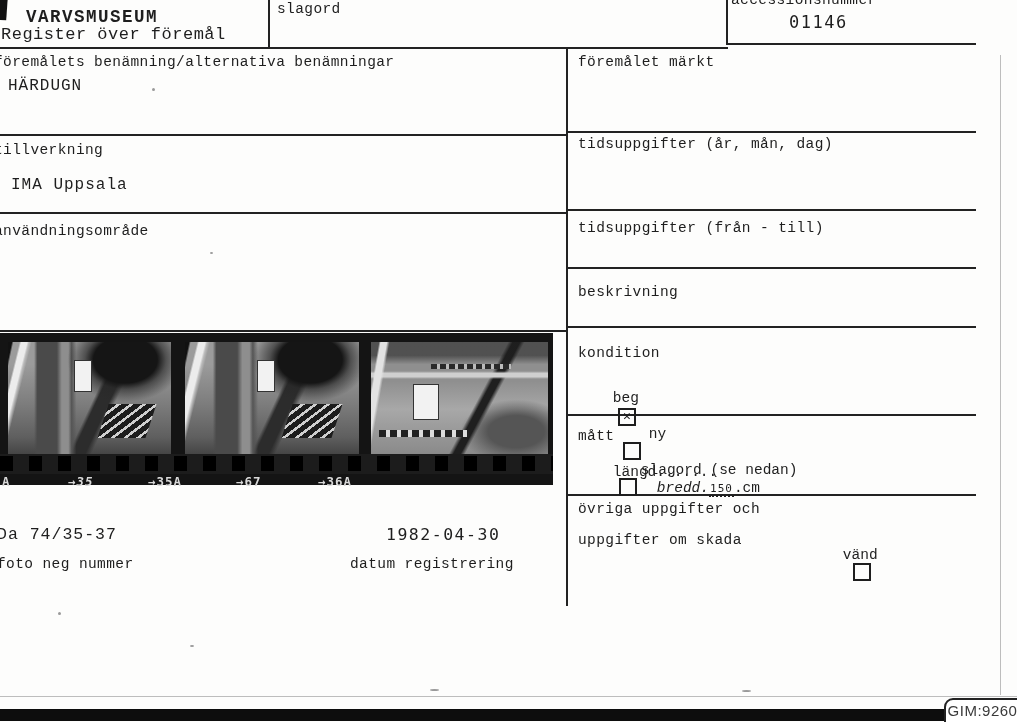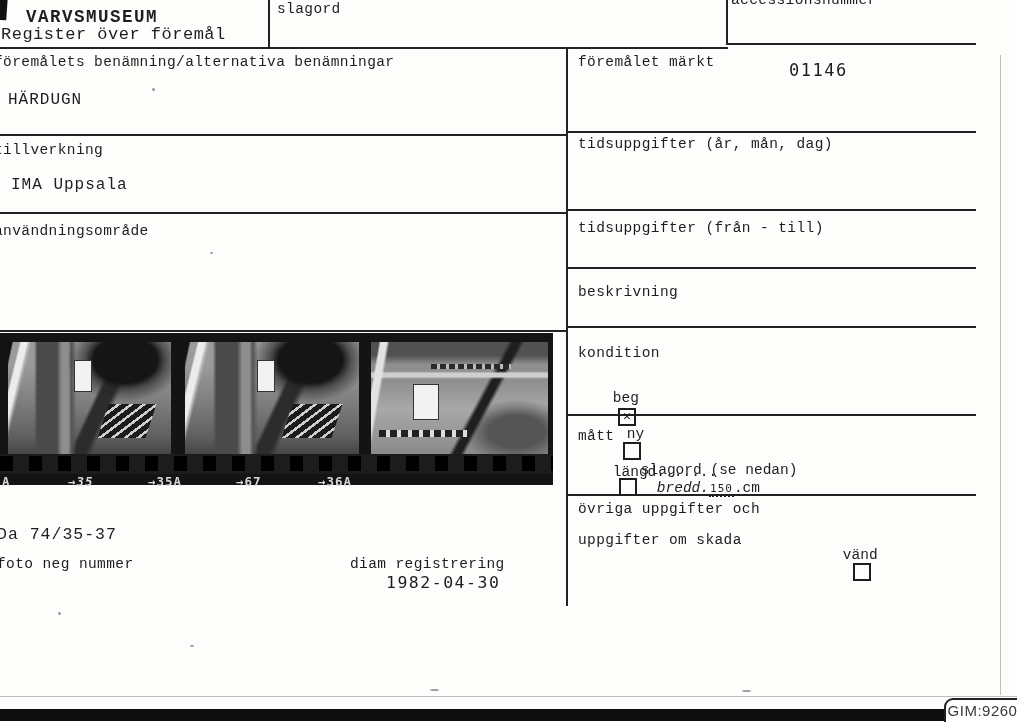--- a/index.html
+++ b/index.html
@@ -8,21 +8,21 @@
     background:#fdfdfc; color:#1e1e1e;
     font-family:"Liberation Mono","DejaVu Sans Mono",monospace;
   }
   
   .hline{position:absolute;height:2px;background:#222;}
   .vline{position:absolute;width:2px;background:#222;}
   .faint{background:#bdbdbd;}
   
   .lbl{position:absolute;font-size:14.5px;letter-spacing:.4px;white-space:pre;}
   .val{position:absolute;font-size:16px;letter-spacing:1px;white-space:pre;}
-  .num{font-family:"DejaVu Sans Mono","DejaVu Sans",monospace;letter-spacing:1.5px;margin-top:48px;}
+  .num{font-family:"DejaVu Sans Mono","DejaVu Sans",monospace;letter-spacing:1.5px;}
   .title1{position:absolute;font-size:17.5px;font-weight:bold;letter-spacing:1.5px;}
   .title2{position:absolute;font-size:17px;letter-spacing:.5px;text-align:right;}
   
   .cbx{display:inline-block;width:14px;height:14px;border:2px solid #1e1e1e;
        vertical-align:-2px;text-align:center;line-height:13px;font-size:13px;font-weight:bold;}
   .row{position:absolute;font-size:14.5px;white-space:pre;}
   .mval{font-family:"DejaVu Sans Mono",monospace;font-size:11px;letter-spacing:1px;
         border-bottom:2px dotted #1e1e1e;padding:0 1px;}
   
   .film{position:absolute;left:0;top:333px;width:553px;height:152px;background:#141414;}
@@ -87,21 +87,21 @@
   <div class="hline" style="left:566px;top:131px;width:410px;"></div>
   <div class="hline" style="left:566px;top:209px;width:410px;"></div>
   <div class="hline" style="left:566px;top:267px;width:410px;"></div>
   <div class="hline" style="left:566px;top:326px;width:410px;"></div>
   <div class="hline" style="left:566px;top:414px;width:410px;"></div>
   <div class="hline" style="left:566px;top:494px;width:410px;"></div>
   <div class="vline faint" style="left:1000px;top:55px;height:640px;width:1px;"></div>
   <div class="hline faint" style="left:0;top:696px;width:1017px;height:1px;"></div>
 
   <div class="lbl" style="left:-6px;top:54px;">föremålets benämning/alternativa benämningar</div>
-  <div class="val" style="left:8px;top:91px;text-align:right;">HÄRDUGN</div>
+  <div class="val" style="left:8px;top:77px;text-align:right;">HÄRDUGN</div>
   <div class="lbl" style="left:-6px;top:142px;">tillverkning</div>
   <div class="val" style="left:11px;top:176px;">IMA Uppsala</div>
   <div class="lbl" style="left:-6px;top:223px;">användningsområde</div>
 
   <div class="film">
     <div class="frame photo-a" style="left:8px;width:163px;">
       <div class="tag" style="left:66px;top:18px;width:16px;height:30px;"></div>
       <div class="darkblob" style="left:95px;top:62px;width:48px;height:34px;transform:skewX(-18deg);background:repeating-linear-gradient(135deg,#1c1c1c 0 6px,#cfcfcf 6px 9px);"></div>
     </div>
     <div class="frame photo-a" style="left:185px;width:174px;">
@@ -119,32 +119,32 @@
     <span class="flabel" style="left:2px;">A</span>
     <span class="flabel" style="left:68px;font-style:italic;">→35</span>
     <span class="flabel" style="left:148px;">→35A</span>
     <span class="flabel" style="left:236px;">→67</span>
     <span class="flabel" style="left:318px;">→36A</span>
   </div>
 
   <div class="val" style="left:-3px;top:525px;font-size:16.5px;">Da 74/35-37</div>
   <div class="lbl" style="left:-3px;top:556px;">foto neg nummer</div>
   <div class="val num" style="left:386px;top:525px;font-size:16.5px;">1982-04-30</div>
-  <div class="lbl" style="left:350px;top:556px;">diam registrering</div>
+  <div class="lbl" style="left:350px;top:556px;">datum registrering</div>
 
   <div class="lbl" style="left:578px;top:54px;">föremålet märkt</div>
   <div class="lbl" style="left:578px;top:136px;">tidsuppgifter (år, mån, dag)</div>
   <div class="lbl" style="left:578px;top:220px;">tidsuppgifter (från - till)</div>
   <div class="lbl" style="left:578px;top:284px;">beskrivning</div>
 
   <div class="lbl" style="left:578px;top:345px;">kondition</div>
   <div class="row" style="left:578px;top:374px;">
     <span>beg</span>
     <span class="cbx" style="margin-left:5px;">✕</span>
-    <span style="margin-left:14px;">ny</span>
+    <span style="margin-left:36px;">ny</span>
     <span class="cbx" style="margin-left:10px;"></span>
     <span style="margin-left:28px;">slagord (se nedan)</span>
     <span class="cbx" style="margin-left:6px;"></span>
   </div>
 
   <div class="lbl" style="left:578px;top:428px;">mått</div>
   <div class="row" style="left:578px;top:448px;">
     <span>längd.......</span>
     <span style="margin-left:44px;font-style:italic;">bredd.</span><span class="mval">150</span><span>.cm</span>
   </div>

